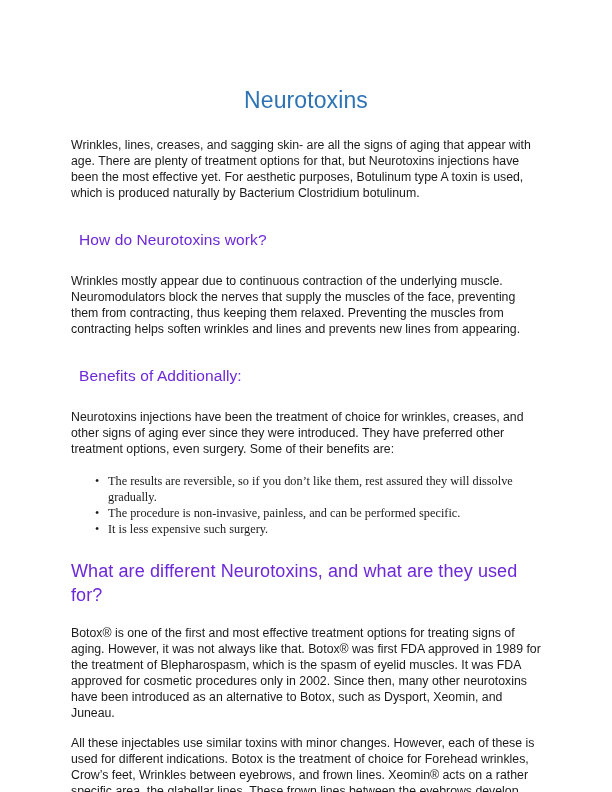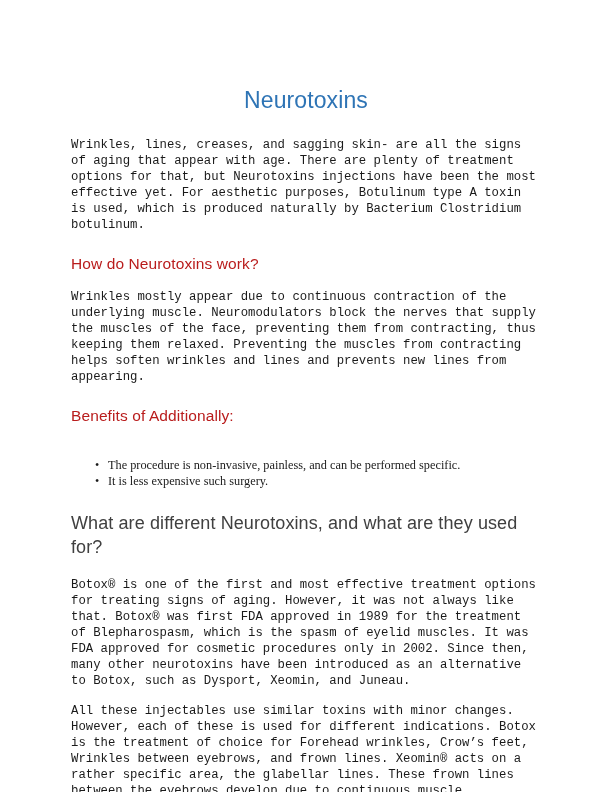--- a/index.html
+++ b/index.html
@@ -29,36 +29,36 @@
     text-align: center;
     letter-spacing: 0.1px;
     margin: 0;
     padding-top: 83px;
     line-height: 1.2;
   }
   .heading2 {
     font-family: "Liberation Sans", sans-serif;
     font-size: 15.5px;
     font-weight: 400;
-    color: #b91c1c;
+    color: #6d28d9;
     letter-spacing: 0.1px;
-    margin: 0;
+    margin: 8px;
     line-height: 1.25;
   }
   .heading1 {
     font-family: "Liberation Sans", sans-serif;
     font-size: 18px;
     font-weight: 400;
-    color: #404040;
+    color: #6d28d9;
     letter-spacing: 0.1px;
     margin: 0;
     line-height: 1.33;
   }
   .body-text {
-    font-family: Liberation Mono, monospace;
+    font-family: Liberation Sans, sans-serif;
     font-size: 12.3px;
     font-weight: 400;
     color: #1a1a1a;
     line-height: 1.30;
     margin: 0;
     text-align: left;
   }
   .bullet-list {
     list-style: none;
     margin: 0;
@@ -108,24 +108,26 @@
     <div class="sp-h2-to-para"></div>
 
     <p class="body-text">Wrinkles mostly appear due to continuous contraction of the underlying muscle. Neuromodulators block the nerves that supply the muscles of the face, preventing them from contracting, thus keeping them relaxed. Preventing the muscles from contracting helps soften wrinkles and lines and prevents new lines from appearing.</p>
 
     <div class="sp-para-to-h2"></div>
 
     <h2 class="heading2">Benefits of Additionally:</h2>
 
     <div class="sp-h2-to-para"></div>
 
+    <p class="body-text">Neurotoxins injections have been the treatment of choice for wrinkles, creases, and other signs of aging ever since they were introduced. They have preferred other treatment options, even surgery. Some of their benefits are:</p>
 
     <div class="sp-para-to-list"></div>
 
     <ul class="bullet-list">
+      <li class="bullet-item">The results are reversible, so if you don’t like them, rest assured they will dissolve gradually.</li>
       <li class="bullet-item">The procedure is non-invasive, painless, and can be performed specific.</li>
       <li class="bullet-item">It is less expensive such surgery.</li>
     </ul>
 
     <div class="sp-list-to-h1"></div>
 
     <h2 class="heading1">What are different Neurotoxins, and what are they used for?</h2>
 
     <div class="sp-h1-to-para"></div>
 

